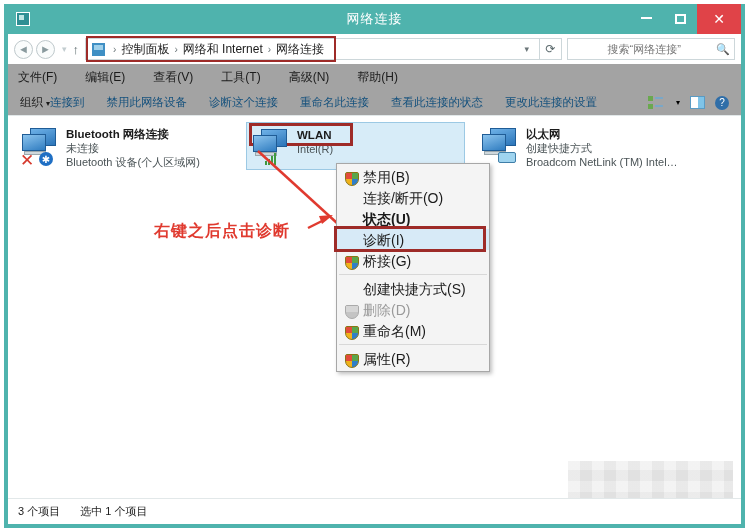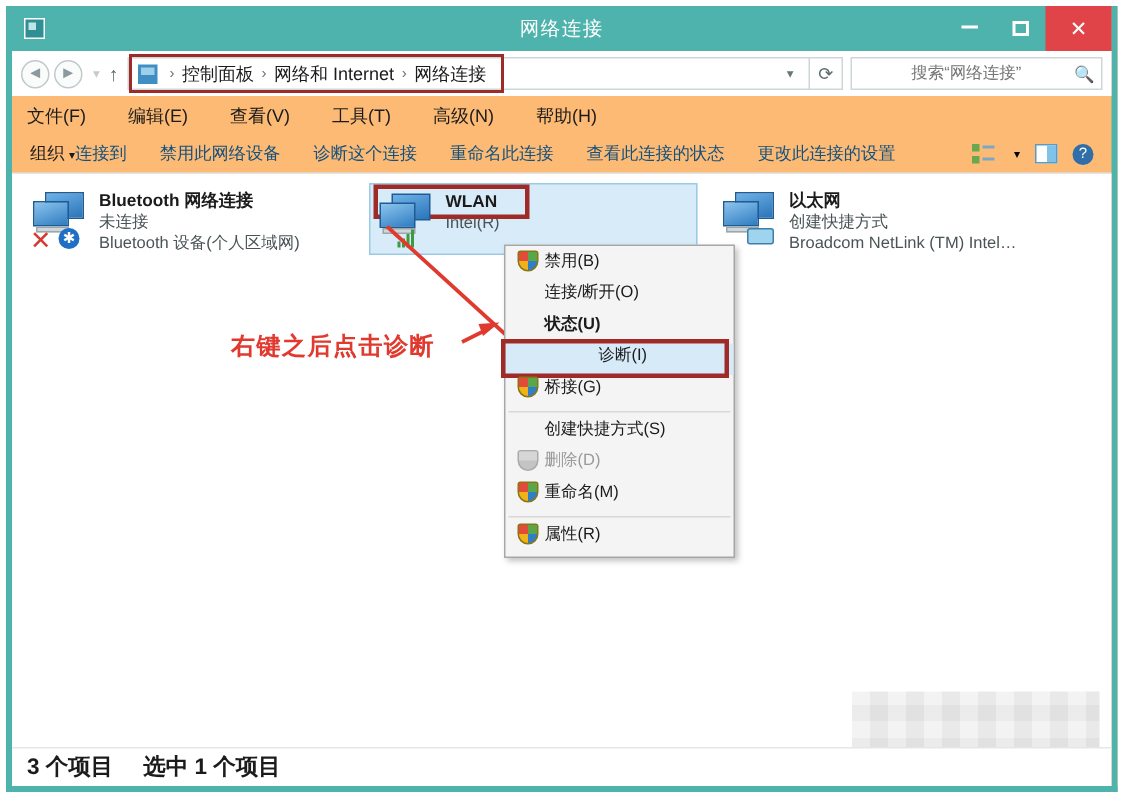--- a/index.html
+++ b/index.html
@@ -7,21 +7,21 @@
     width: 749px; height: 532px;
     font-family: "Liberation Sans", "DejaVu Sans", sans-serif;
     background: #ffffff;
     overflow: hidden;
     position: relative;
   }
   .window {
     position: absolute;
     left: 4px; top: 4px;
     width: 741px; height: 524px;
-    background: #fdba74;
+    background: #a3a3a3;
     border: 4px solid #4fb3ad;
     border-top: none;
     display: flex;
     flex-direction: column;
   }
   
   .titlebar {
     height: 30px;
     background: #4fb3ad;
     display: flex;
@@ -267,29 +267,29 @@
     left: 328px; top: 150px;
     width: 154px;
     background: #f4f4f4;
     border: 1px solid #a7a7a7;
     box-shadow: 2px 2px 4px rgba(0,0,0,0.25);
     padding: 2px 0;
   }
   .ctx-item {
     height: 21px;
     display: flex;
-    align-items: flex-start;
+    align-items: flex-end;
     padding-left: 4px;
-    font-size: 11px;
+    font-size: 14px;
     color: #1b1b1b;
     position: relative;
   }
   .ctx-item.bold { font-weight: bold; }
   .ctx-item.disabled { color: #9a9a9a; }
-  .ctx-item.hl { background: #d7eaf7; gap: 36px; }
+  .ctx-item.hl { background: #d7eaf7; }
   .ctx-icon { width: 22px; height: 16px; flex: none; display:flex; align-items:center; justify-content:center;}
   .shield {
     width: 14px; height: 14px;
     border-radius: 2px 2px 7px 7px;
     background:
       linear-gradient(90deg,#f0b21a 50%, #2f7ec9 50%);
     border: 1px solid #8a7414;
     position: relative;
   }
   .shield::after{
@@ -334,21 +334,21 @@
   .statusbar {
     height: 26px;
     border-top: 1px solid #e2e8e9;
     display: flex;
     align-items: center;
     padding-left: 10px;
     gap: 20px;
     flex: none;
     background: #ffffff;
   }
-  .status-text { font-size: 15px; color: #1b1b1b; font-weight: bold; }
+  .status-text { font-size: 11px; color: #1b1b1b; }
 </style>
 </head>
 <body>
 
 <div class="window">
 
   <div class="titlebar">
     <div class="title-icon"></div>
     <div class="title-text">网络连接</div>
     <div class="win-controls">

